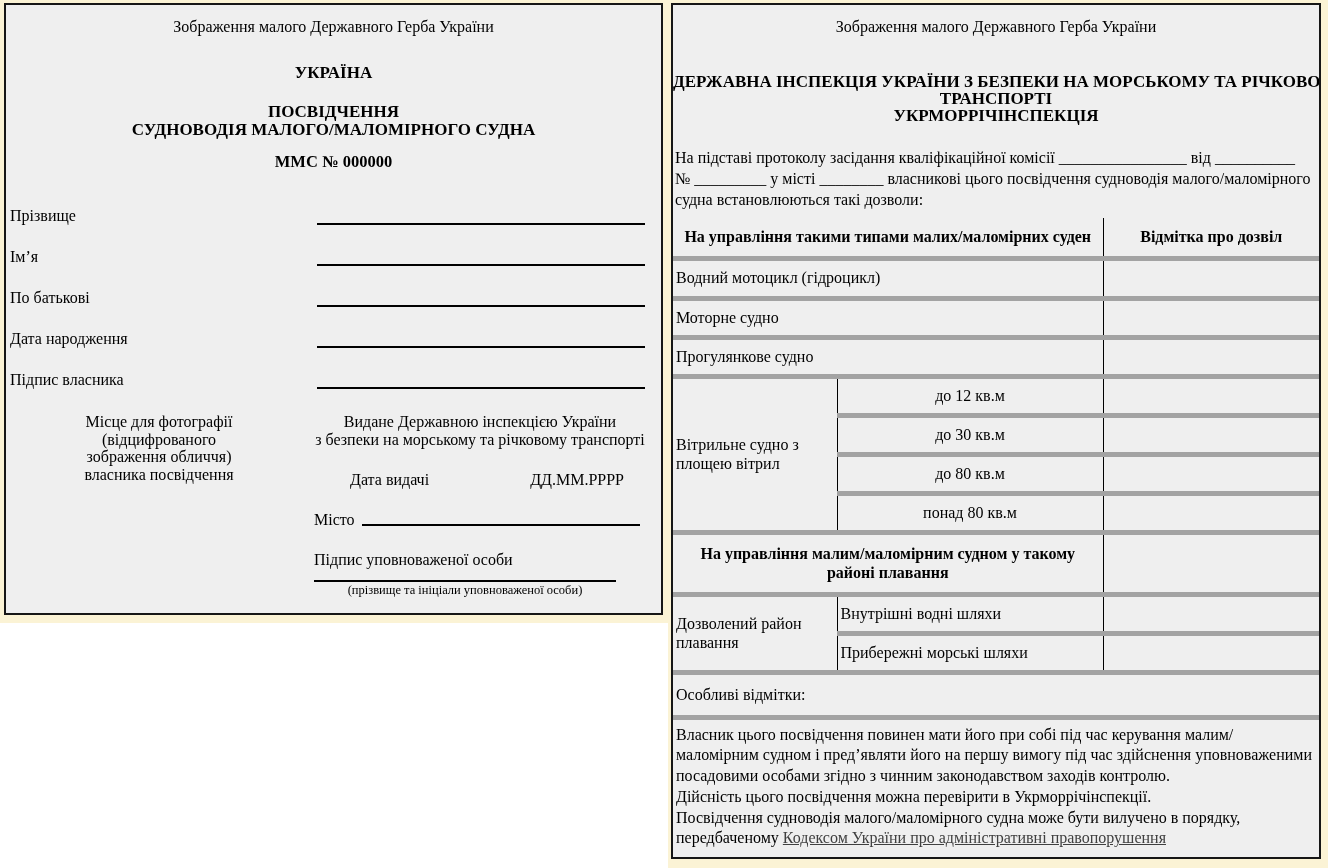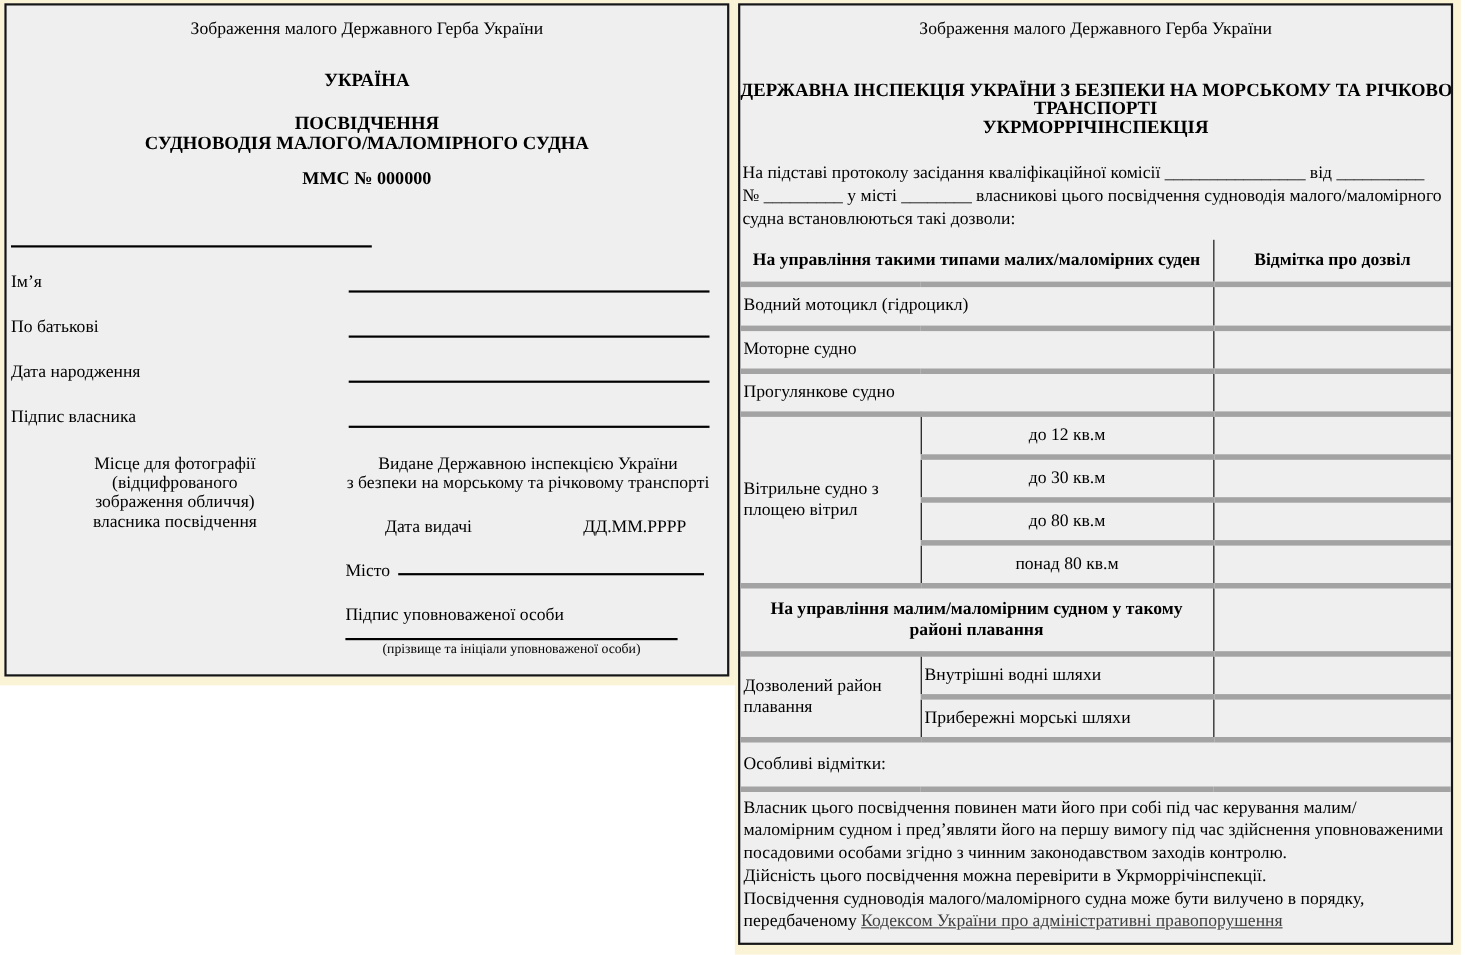--- a/index.html
+++ b/index.html
@@ -21,21 +21,21 @@
   .doc-number { text-align:center; font-weight:bold; font-size:16.5px; margin-top:13px; }
   .fields { margin-top:12px; }
   .field-row { display:flex; align-items:flex-end; height:41px; padding:0 10px 0 4px; }
   .field-label { flex:0 0 307px; font-size:16px; }
   .field-line { width:328px; border-bottom:2px solid #000; height:14px; }
   .photo-issue { display:flex; margin-top:24px; }
   .photo-note { width:178px; margin-left:64px; text-align:center; font-size:16px; line-height:17.5px; }
   .issue-col { width:332px; margin-left:66px; font-size:16px; }
   .issued-by { text-align:center; line-height:17.5px; }
   .date-row { display:flex; justify-content:space-between; padding:0 22px 0 36px; margin-top:23px; }
-  .city-row { display:flex; align-items:flex-start; margin-top:22px; }
+  .city-row { display:flex; align-items:center; margin-top:22px; }
   .city-line { flex:1; border-bottom:2px solid #000; height:12px; margin-left:7px; margin-right:6px; }
   .sig-label { margin-top:22px; }
   .sig-line { width:302px; border-bottom:2px solid #000; height:13px; }
   .sig-caption { width:302px; text-align:center; font-size:12.5px; margin-top:1px; }
   .seal { margin-top:17px; }
 
   
   .authority-title { text-align:center; font-weight:bold; font-size:17px; line-height:17px; margin-top:37px; }
   .authority-title div { white-space:nowrap; }
   .intro { margin-top:23px; font-size:16px; line-height:21px; padding:0 2px; }
@@ -64,20 +64,21 @@
       <div class="emblem-caption">Зображення малого Державного Герба України</div>
       <div class="country">УКРАЇНА</div>
       <div class="doc-title">
         <div>ПОСВІДЧЕННЯ</div>
         <div>СУДНОВОДІЯ МАЛОГО/МАЛОМІРНОГО СУДНА</div>
       </div>
       <div class="doc-number">ММС № 000000</div>
 
       <div class="fields">
         <div class="field-row">
+          <div class="field-label">Прізвище</div>
           <div class="field-line"></div>
         </div>
         <div class="field-row">
           <div class="field-label">Імʼя</div>
           <div class="field-line"></div>
         </div>
         <div class="field-row">
           <div class="field-label">По батькові</div>
           <div class="field-line"></div>
         </div>

